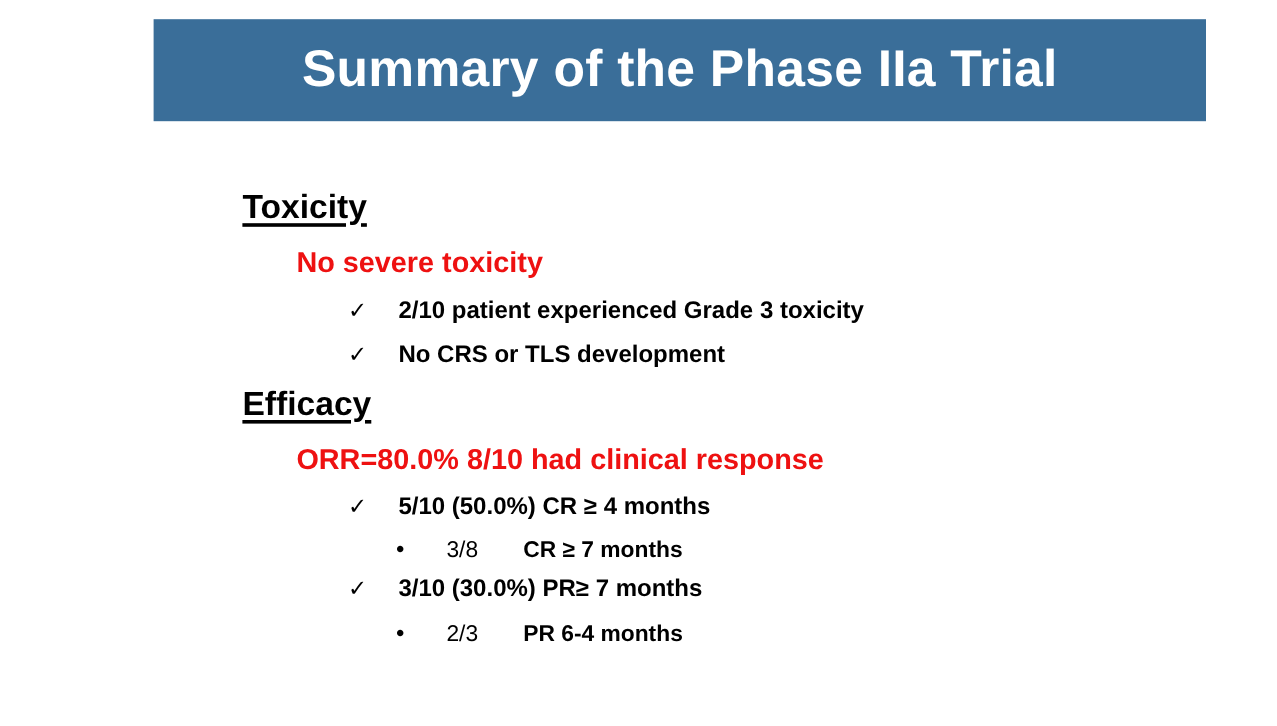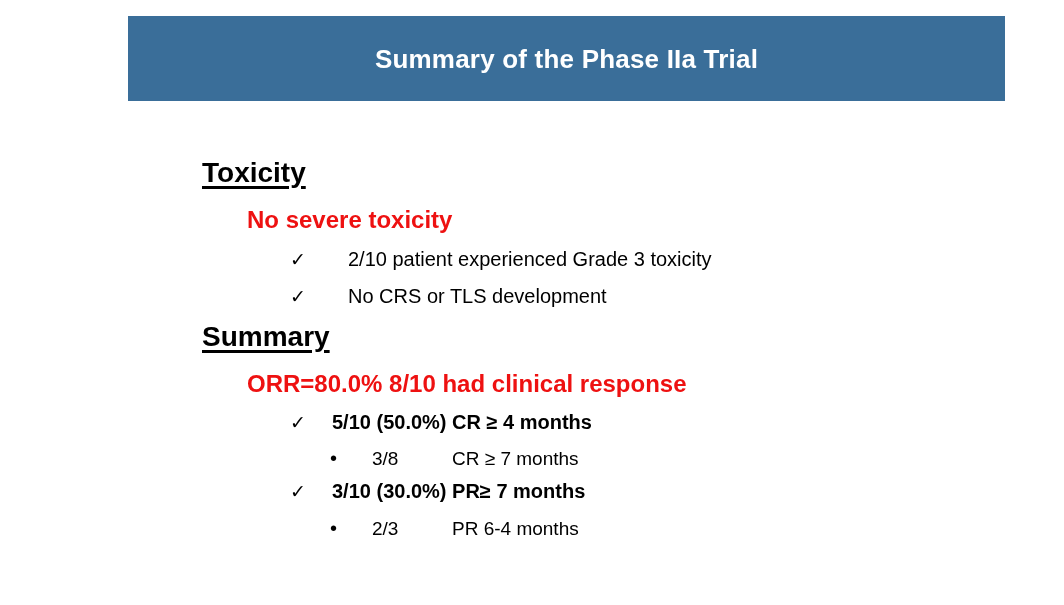--- a/index.html
+++ b/index.html
@@ -27,21 +27,21 @@
     top: 16px;
     width: 877px;
     height: 85px;
     background: #3a6e99;
     display: flex;
     align-items: center;
     justify-content: center;
   }
   .title-text {
     color: #ffffff;
-    font-size: 26px;
+    font-size: 43px;
     font-weight: bold;
     letter-spacing: 0.2px;
     line-height: 1;
     white-space: nowrap;
   }
 
   
   .content {
     position: absolute;
     left: 0;
@@ -97,21 +97,21 @@
   .check .bullet-mark {
     width: 42px;
     font-size: 19px;
   }
   .dot .bullet-mark {
     width: 42px;
     font-size: 20px;
   }
   .bullet-text { display: inline-block; }
   .bullet-text.bold { font-weight: bold; font-size: 20px; }
-  .bullet-text.normal { font-weight: normal; margin-left: 16px; }
+  .bullet-text.normal { font-weight: bold; }
 
   
   .frac-col {
     display: inline-block;
     width: 64px;
   }
 </style>
 </head>
 <body>
 
@@ -130,21 +130,21 @@
     <div class="bullet-row check" style="top: 148px;">
       <span class="bullet-mark">✓</span>
       <span class="bullet-text normal">2/10 patient experienced Grade 3 toxicity</span>
     </div>
 
     <div class="bullet-row check" style="top: 185px;">
       <span class="bullet-mark">✓</span>
       <span class="bullet-text normal">No CRS or TLS development</span>
     </div>
 
-    <div class="section-heading" style="top: 222px;">Summary</div>
+    <div class="section-heading" style="top: 222px;">Efficacy</div>
 
     <div class="red-line" style="top: 271px;">ORR=80.0%  8/10 had clinical response</div>
 
     <div class="bullet-row check" style="top: 311px;">
       <span class="bullet-mark">✓</span>
       <span class="bullet-text bold">5/10 (50.0%) CR ≥ 4 months</span>
     </div>
 
     <div class="bullet-row dot" style="top: 347px;">
       <span class="bullet-mark">•</span>

